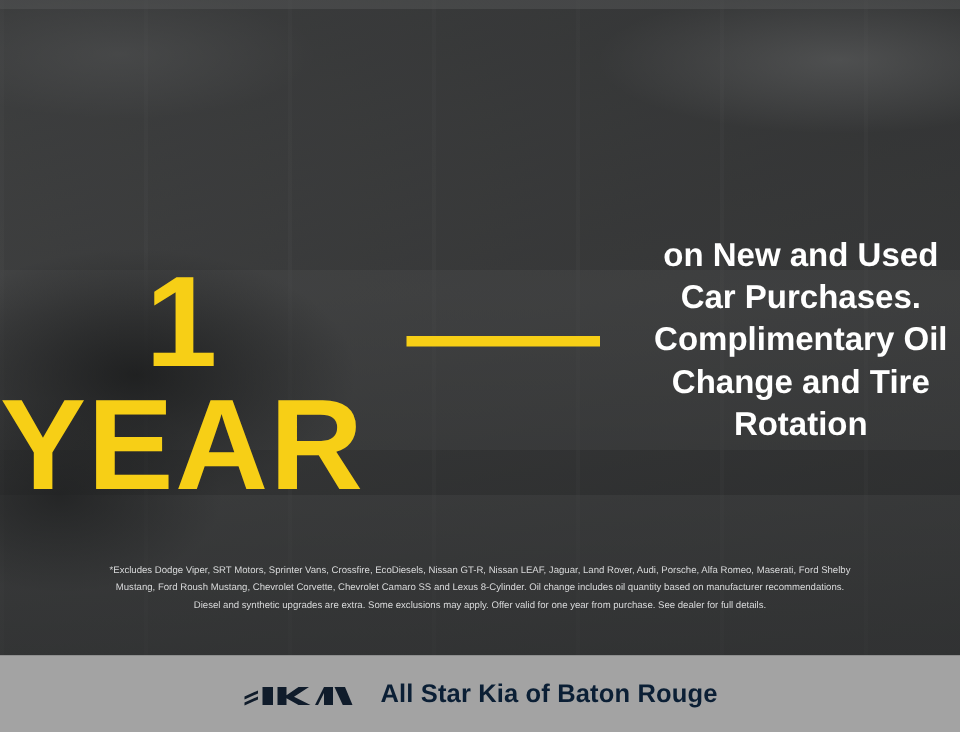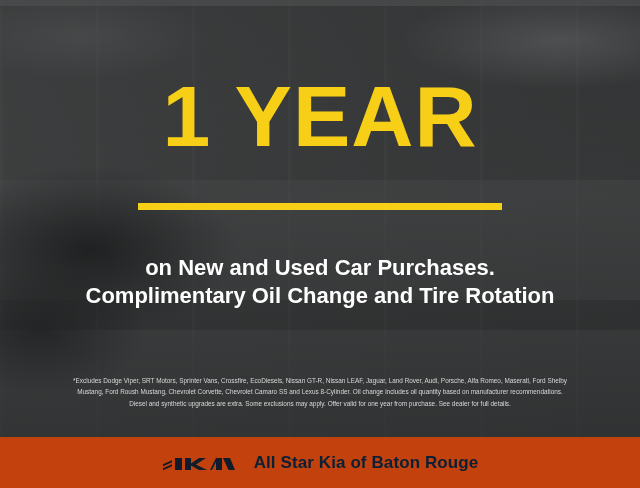--- a/index.html
+++ b/index.html
@@ -59,21 +59,20 @@
     position: absolute;
     inset: 0;
     background:
       linear-gradient(180deg, rgba(38,40,41,.62) 0%, rgba(44,46,47,.50) 45%, rgba(35,37,38,.68) 100%);
   }
 
   .hero-content {
     position: absolute;
     inset: 0;
     display: flex;
-    flex-direction: column;
     align-items: center;
     gap: 28px;
   }
 
   .headline-year {
     margin-top: 76px;
     color: #f7cf16;
     font-size: 86px;
     line-height: 0.95;
     font-weight: 700;
@@ -128,21 +127,21 @@
   }
   .disclaimer div { white-space: nowrap; }
 
   
   .footer {
     position: absolute;
     left: 0;
     top: 437px;
     width: 640px;
     height: 51px;
-    background: #c2410c;
+    background: #a3a3a3;
     display: flex;
     align-items: center;
     justify-content: center;
     gap: 18px;
   }
   .kia-logo { display: block; }
   .dealer-name {
     color: #0b1f35;
     font-size: 17px;
     font-weight: 700;

